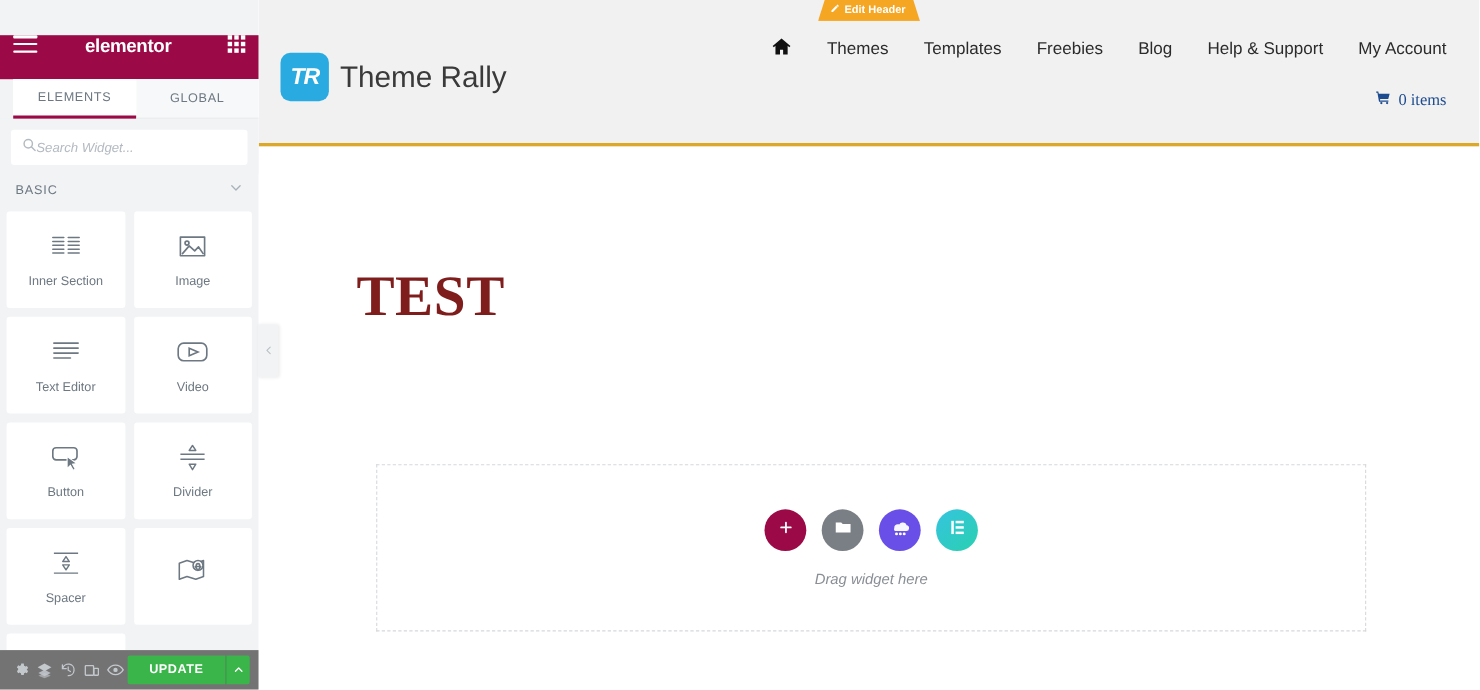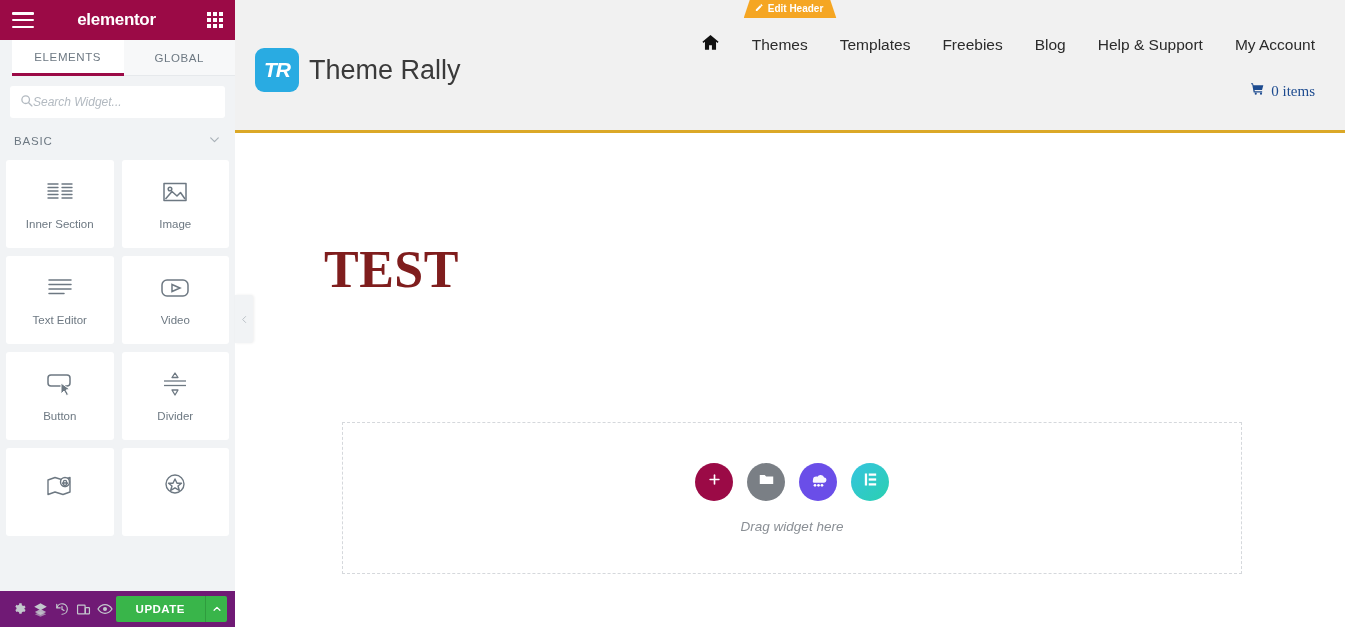--- a/index.html
+++ b/index.html
@@ -13,22 +13,22 @@
 
   
   #panel {
     width: 235px; height: 627px;
     background: #f1f3f5;
     display: flex; flex-direction: column;
     position: relative; z-index: 20;
   }
   .panel-header {
     height: 40px; background: #9b0a46;
-    display: flex; align-items: center; justify-content: space-between;
-    padding: 0 12px; flex: 0 0 40px;
+    display: flex; align-items: flex-start; justify-content: space-between;
+    padding: 0 12px; flex: 0 0 40px; margin-top: 32px;
   }
   .hamburger { width: 22px; height: 16px; display:flex; flex-direction:column; justify-content:space-between; cursor:pointer; }
   .hamburger i { display:block; height:2.5px; background:#fff; border-radius:1px; }
   .brand {
     color:#fff; font-size:17px; font-weight:700; letter-spacing:-0.3px;
     position:relative; left:-4px;
   }
   .grid-icon { width:16px; height:16px; display:grid; grid-template-columns:repeat(3,1fr); grid-template-rows:repeat(3,1fr); gap:1.5px; cursor:pointer; }
   .grid-icon i { background:#fff; display:block; }
 
@@ -68,21 +68,21 @@
   }
   .widget {
     background:#fff; height:88px; border-radius:3px;
     display:flex; flex-direction:column; align-items:center; justify-content:center;
     gap:12px; cursor:move;
   }
   .widget .wlabel { font-size:11.5px; color:#6d7882; }
   .widget .wicon { height:28px; display:flex; align-items:center; justify-content:center; color:#6d7882; }
 
   .panel-footer {
-    height:36px; flex:0 0 36px; background:#701a75;
+    height:36px; flex:0 0 36px; background:#737373;
     display:flex; align-items:center; padding:0 8px; gap:0px;
   }
   .foot-ico {
     width:24px; height:36px; display:flex; align-items:center; justify-content:center;
     color:#c3c8cd; cursor:pointer;
   }
   .update-wrap { margin-left:auto; display:flex; height:26px; }
   .update-btn {
     background:#39b54a; color:#fff; font-size:11.5px; font-weight:700;
     letter-spacing:0.5px; border:none; padding:0 20px; cursor:pointer;
@@ -286,20 +286,31 @@
           <svg width="30" height="26" viewBox="0 0 30 26" fill="none" stroke="#6d7882" stroke-width="1.3" stroke-linejoin="round">
             <polygon points="15,2 18,6.5 12,6.5"></polygon>
             <line x1="4" y1="10" x2="26" y2="10"></line>
             <line x1="4" y1="14.5" x2="26" y2="14.5"></line>
             <polygon points="15,24 18,19 12,19"></polygon>
           </svg>
         </span>
         <span class="wlabel">Divider</span>
       </div>
 
+      <div class="widget">
+        <span class="wicon">
+          <svg width="30" height="26" viewBox="0 0 30 26" fill="none" stroke="#6d7882" stroke-width="1.3" stroke-linejoin="round">
+            <line x1="4" y1="4" x2="26" y2="4"></line>
+            <line x1="4" y1="22" x2="26" y2="22"></line>
+            <polygon points="15,7 18,11.5 12,11.5"></polygon>
+            <polygon points="15,19 18,14.5 12,14.5"></polygon>
+          </svg>
+        </span>
+        <span class="wlabel">Spacer</span>
+      </div>
 
       <div class="widget">
         <span class="wicon">
           <svg width="30" height="24" viewBox="0 0 30 24" fill="none" stroke="#6d7882" stroke-width="1.4" stroke-linejoin="round">
             <polygon points="3,6 10,3.5 18,6 25,3.5 25,18 18,20.5 10,18 3,20.5"></polygon>
             <circle cx="20" cy="8" r="4.5" fill="#fff"></circle>
               <circle cx="20" cy="8" r="1.6"></circle>
             <path d="M20 12.5 L17.5 9 L22.5 9 Z" fill="#fff"></path>
           </svg>
         </span>

